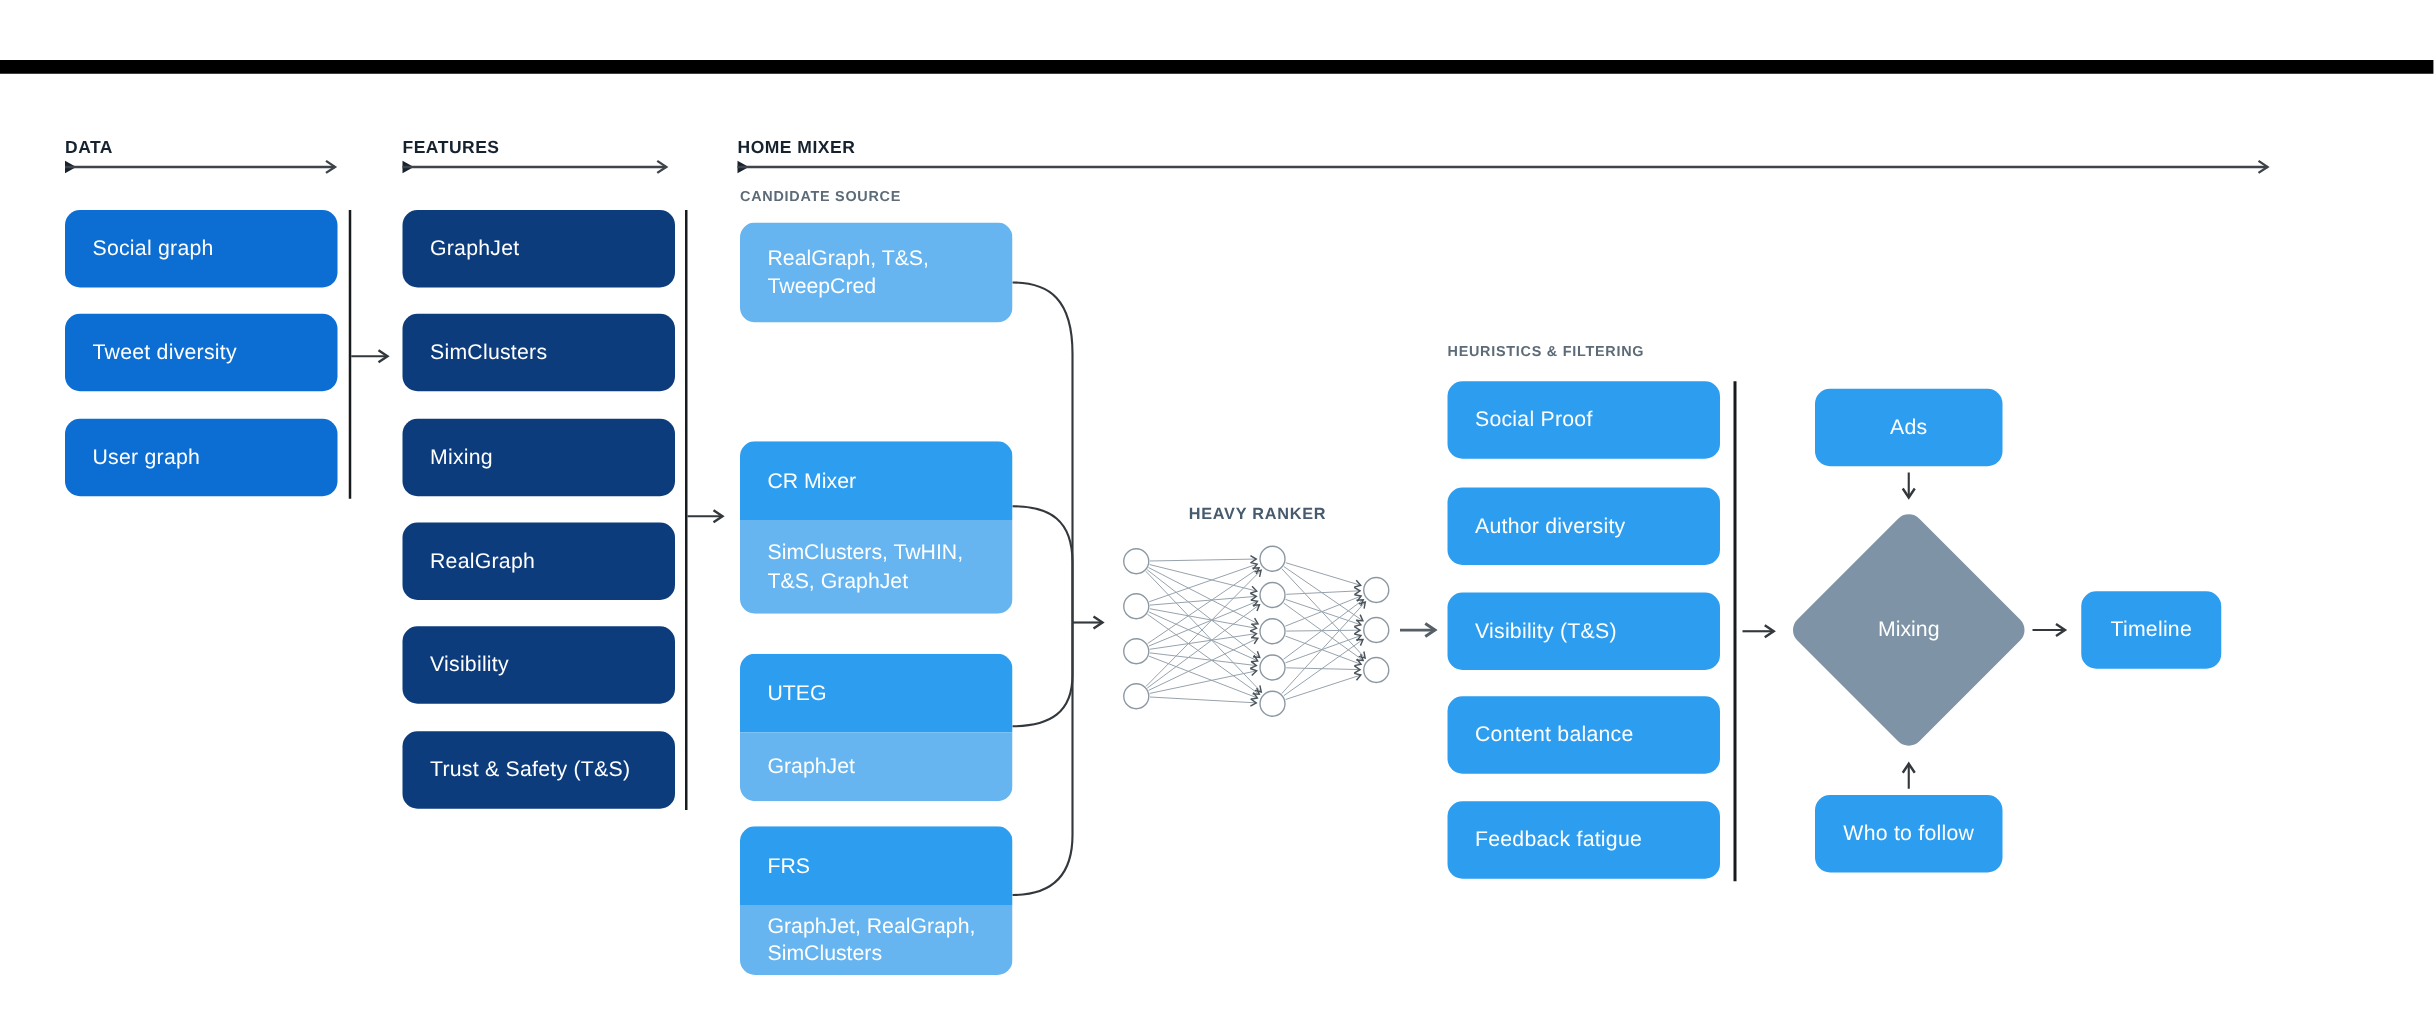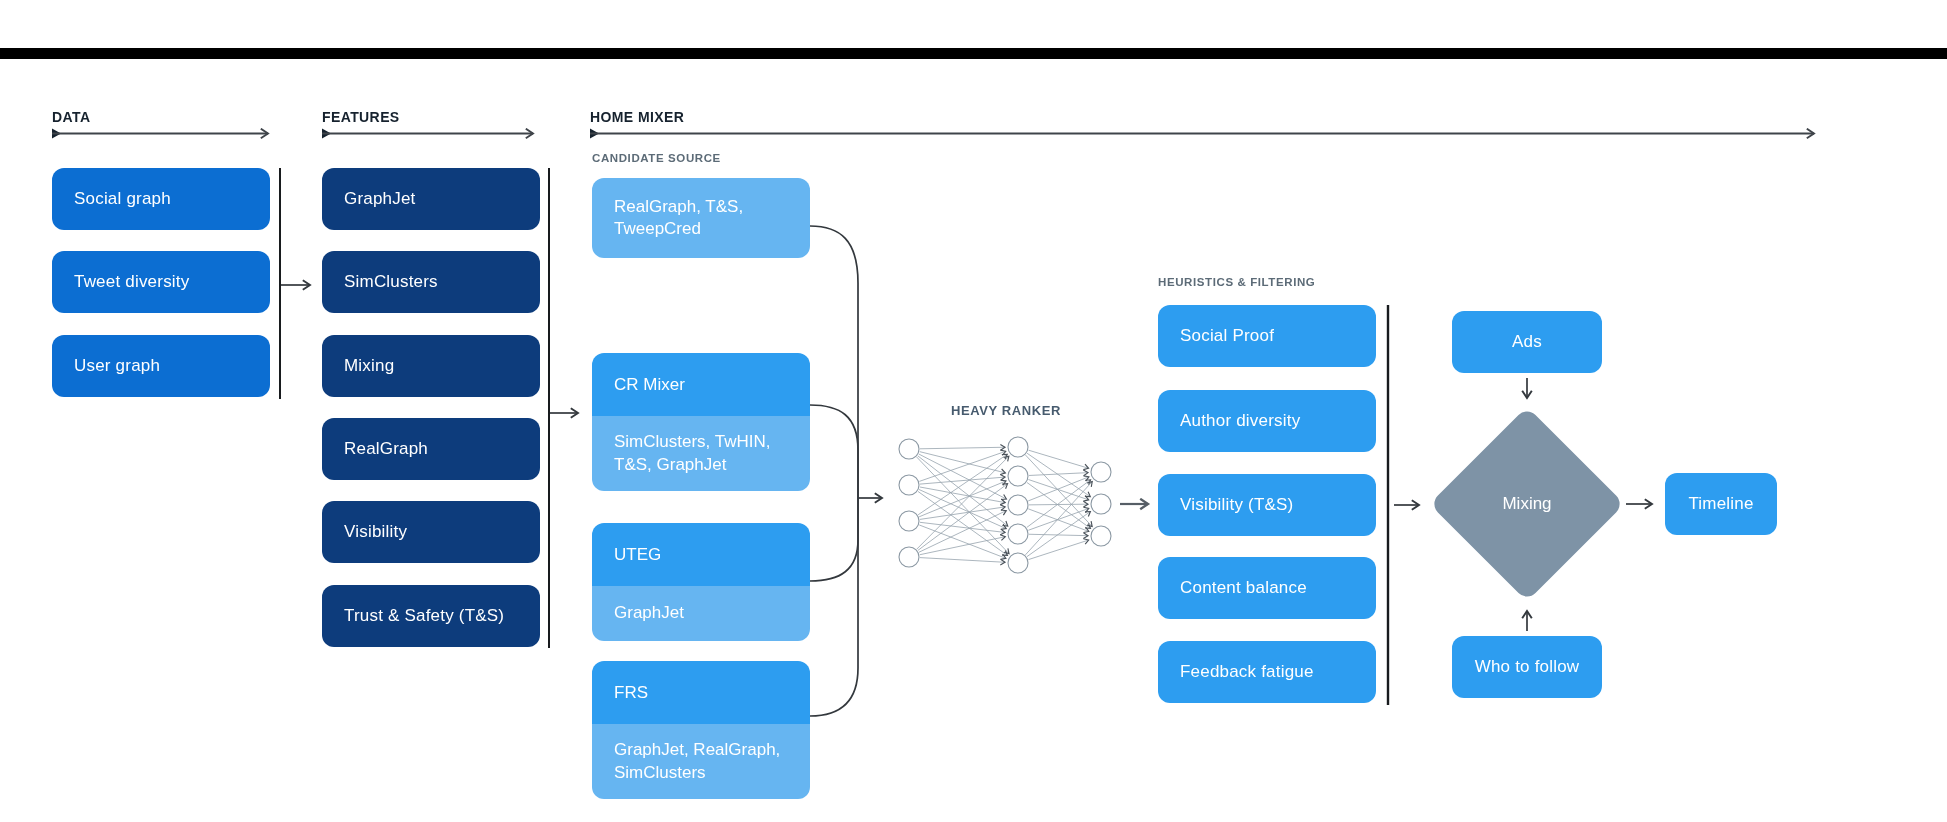--- a/index.html
+++ b/index.html
@@ -192,21 +192,21 @@
   <div class="cand" style="left:592px;top:305px">
     <div class="cand-head">CR Mixer</div>
     <div class="cand-sub" style="height:75px">SimClusters, TwHIN, T&amp;S, GraphJet</div>
   </div>
   <div class="cand" style="left:592px;top:475px">
     <div class="cand-head">UTEG</div>
     <div class="cand-sub" style="height:55px">GraphJet</div>
   </div>
   <div class="cand" style="left:592px;top:613px">
     <div class="cand-head">FRS</div>
-    <div class="cand-sub" style="height:75px">GraphJet, RealGraph, SimClusters</div>
+    <div class="cand-sub" style="height:56px">GraphJet, RealGraph, SimClusters</div>
   </div>
 
   <div class="ranker-label">HEAVY RANKER</div>
 
   <div class="sub-label" style="left:1158px;top:228px">HEURISTICS &amp; FILTERING</div>
   <div class="box heur-box" style="left:1158px;top:342px">Author diversity</div>
   <div class="box heur-box" style="left:1158px;top:257px">Social Proof</div>
   <div class="box heur-box" style="left:1158px;top:426px">Visibility (T&amp;S)</div>
   <div class="box heur-box" style="left:1158px;top:509px">Content balance</div>
   <div class="box heur-box" style="left:1158px;top:593px">Feedback fatigue</div>

